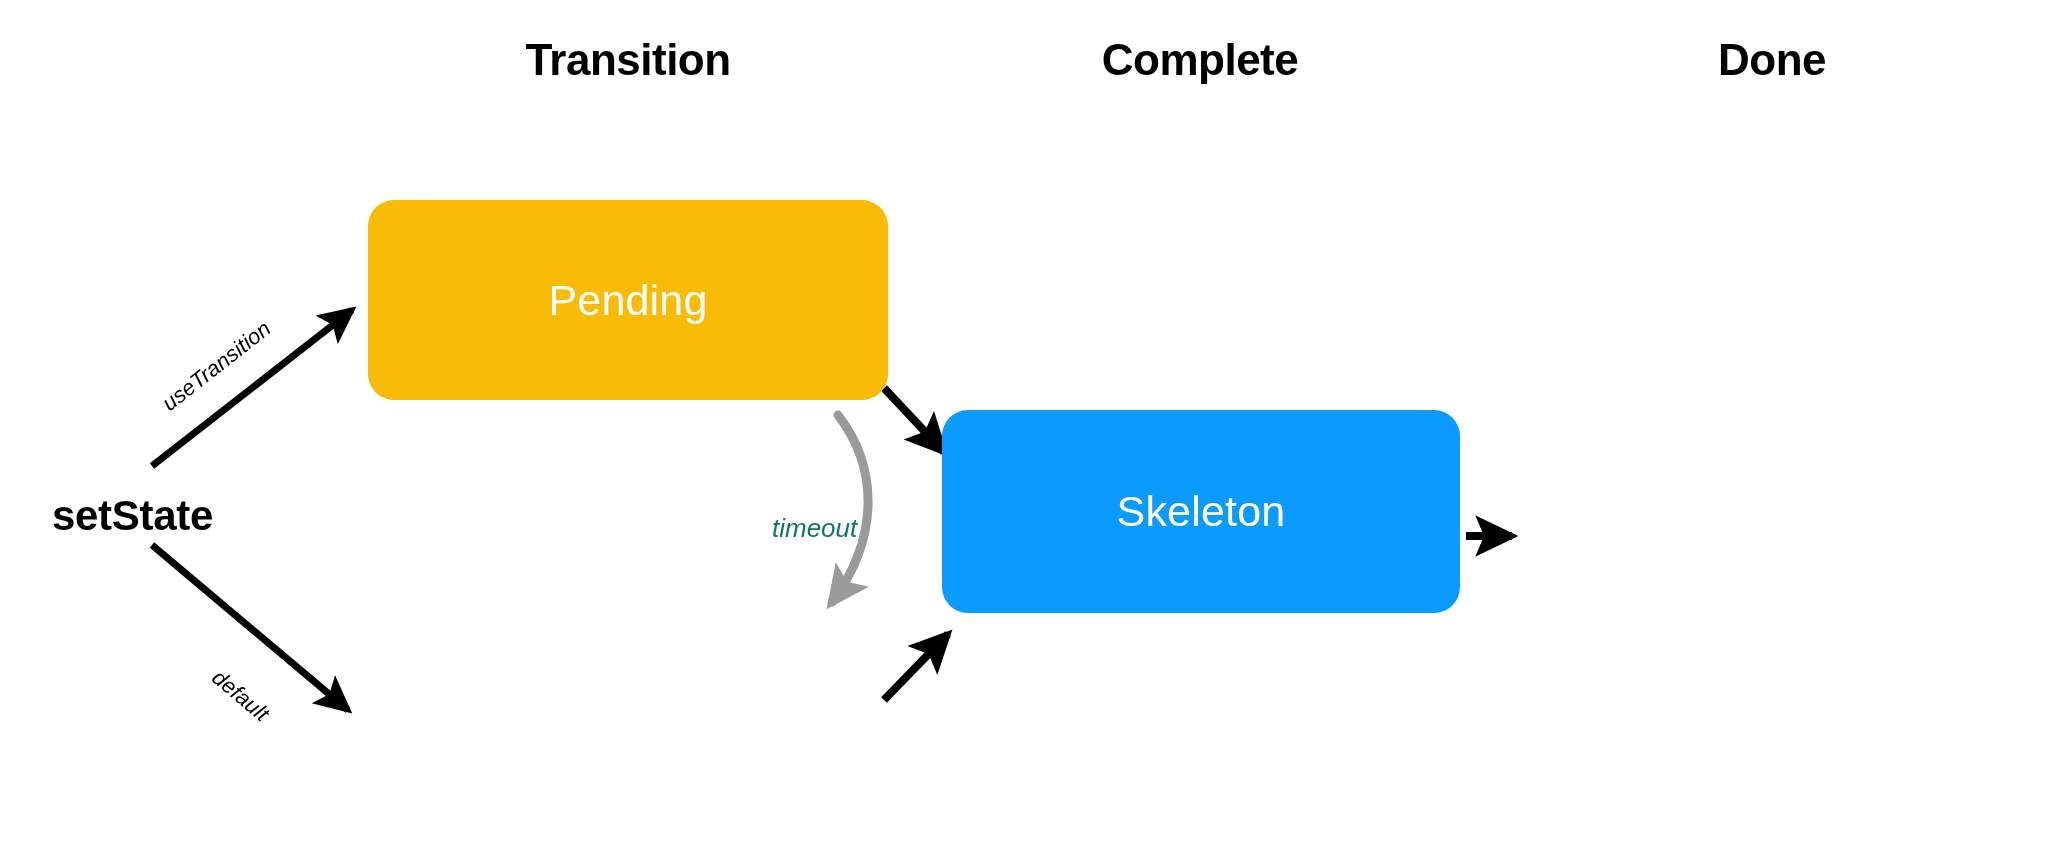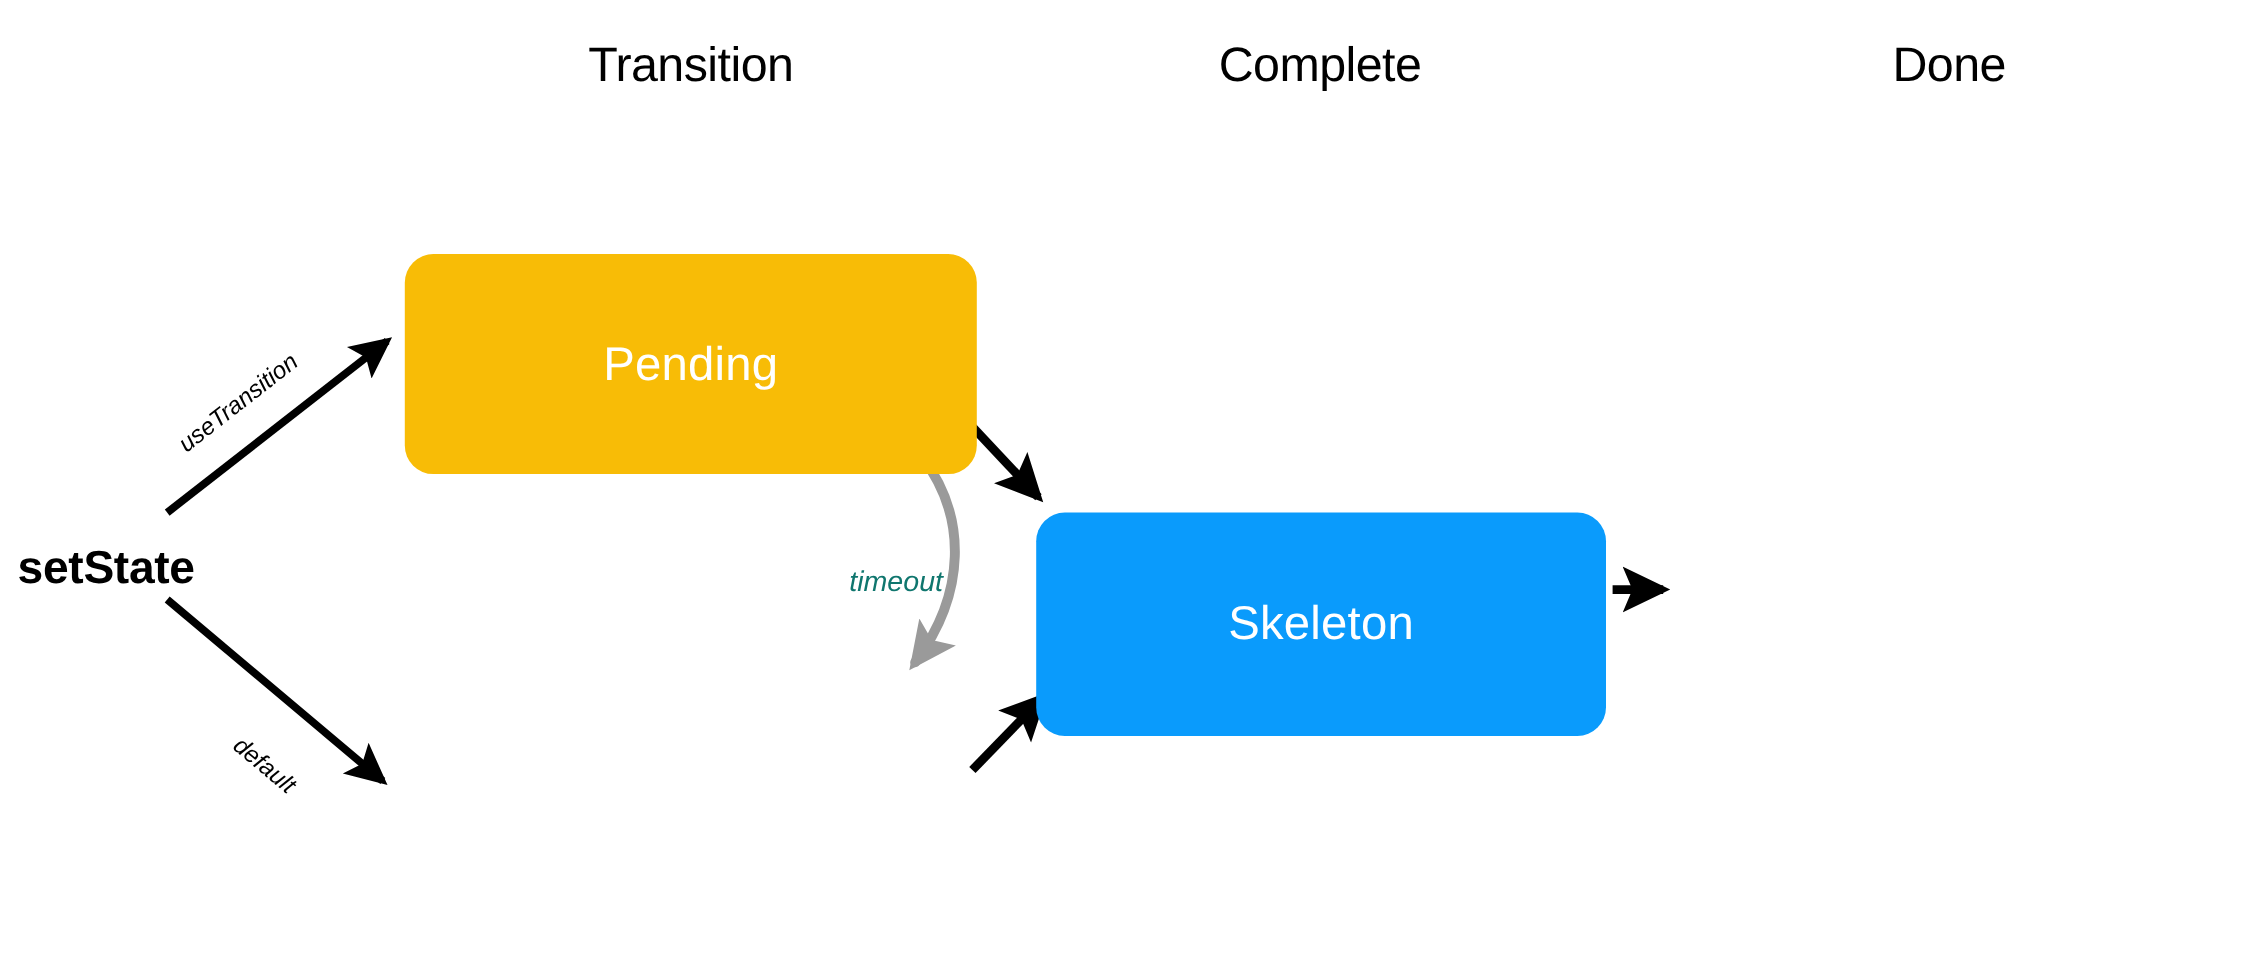--- a/index.html
+++ b/index.html
@@ -15,58 +15,58 @@
     position: relative;
     width: 2048px;
     height: 868px;
     background: #ffffff;
     overflow: hidden;
   }
 
   
   .col-header {
     position: absolute;
-    font-weight: normal;
+    font-weight: bold;
     font-size: 44px;
     color: #000000;
     letter-spacing: -0.5px;
     white-space: nowrap;
     transform: translateX(-50%);
     text-align: center;
     line-height: 1;
   }
 
   
   .node {
     position: absolute;
     border-radius: 26px;
     display: flex;
     align-items: center;
     justify-content: center;
     box-sizing: border-box;
-    margin-top: 31px;
   }
   .node-label {
     color: #ffffff;
     font-size: 43px;
     font-weight: 400;
     line-height: 1;
     white-space: nowrap;
     letter-spacing: 0.2px;
   }
 
   
   .source-label {
     position: absolute;
     font-weight: bold;
     font-size: 42px;
     color: #000000;
     white-space: nowrap;
     line-height: 1;
     letter-spacing: -0.3px;
+    margin-left: 36px;
   }
 
   
   .edge-label {
     position: absolute;
     font-style: italic;
     font-size: 22px;
     color: #000000;
     white-space: nowrap;
     line-height: 1;
@@ -139,18 +139,18 @@
 
   <div class="edge-label" style="left:208px; top:672px; transform: rotate(40deg) translateY(-50%);">default</div>
 
   <div class="edge-label gray" style="left:772px; top:515px;">timeout</div>
 
   <div class="node" id="node-pending" style="left: 368px; top: 200px; width: 520px; height: 200px; background: rgb(248, 188, 6);">
     <span class="node-label">Pending</span>
   </div>
 
 
-  <div class="node" id="node-skeleton" style="left: 942px; top: 435px; width: 518px; height: 203px; background: rgb(10, 155, 252);">
+  <div class="node" id="node-skeleton" style="left: 942px; top: 410px; width: 518px; height: 203px; background: rgb(10, 155, 252);">
     <span class="node-label">Skeleton</span>
   </div>
 
 
 </div>
 
 </body></html>

